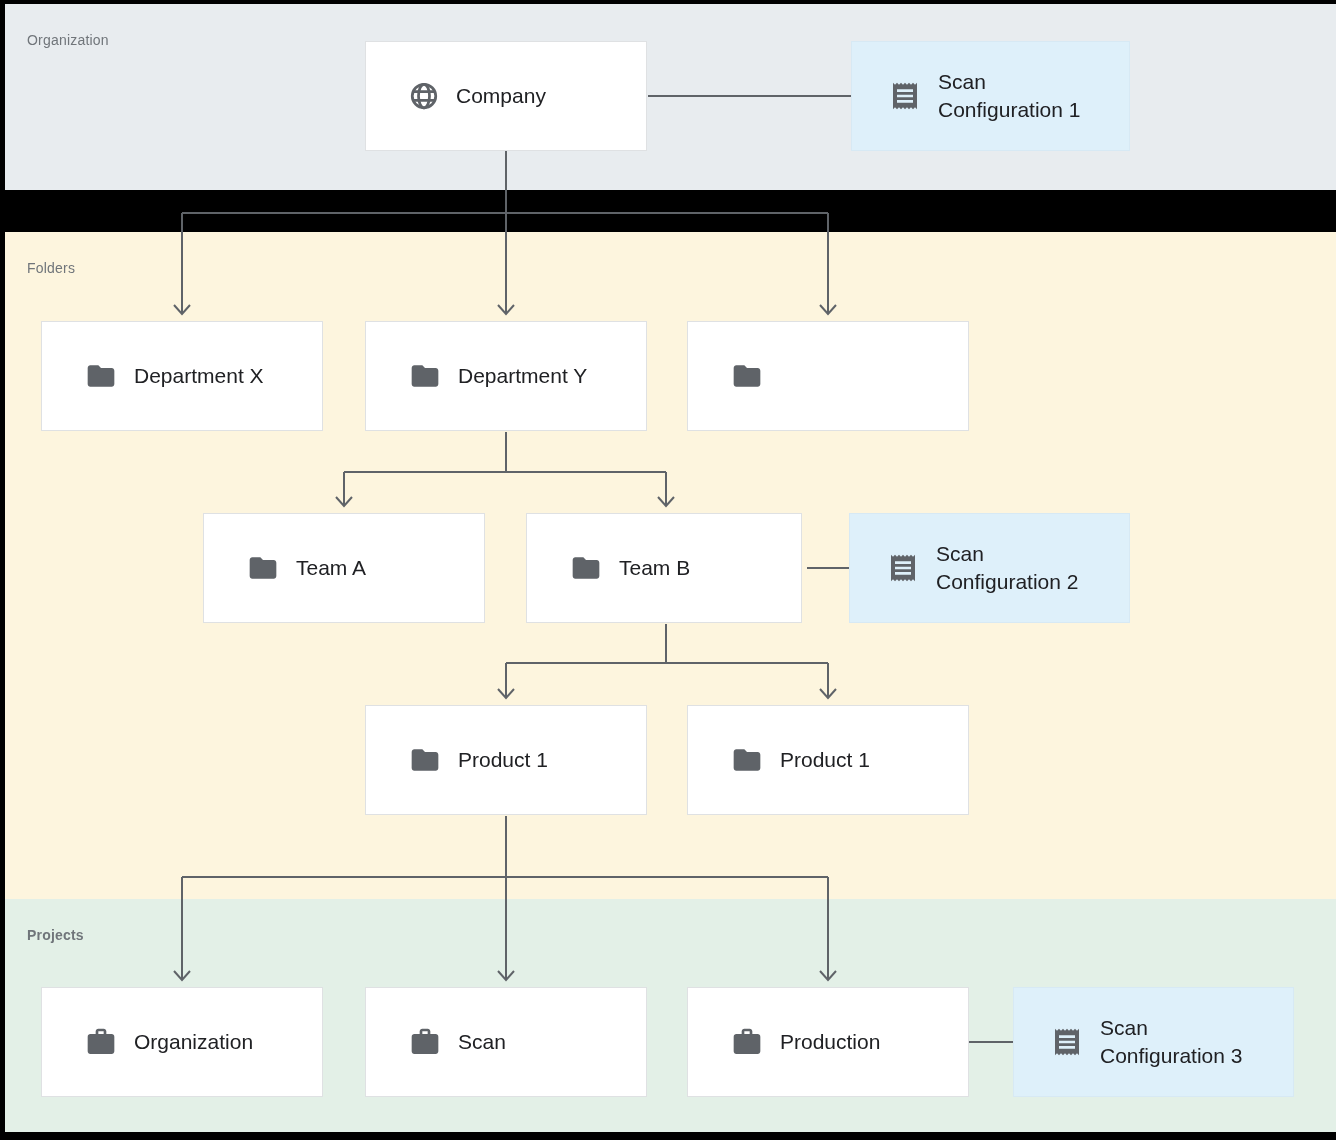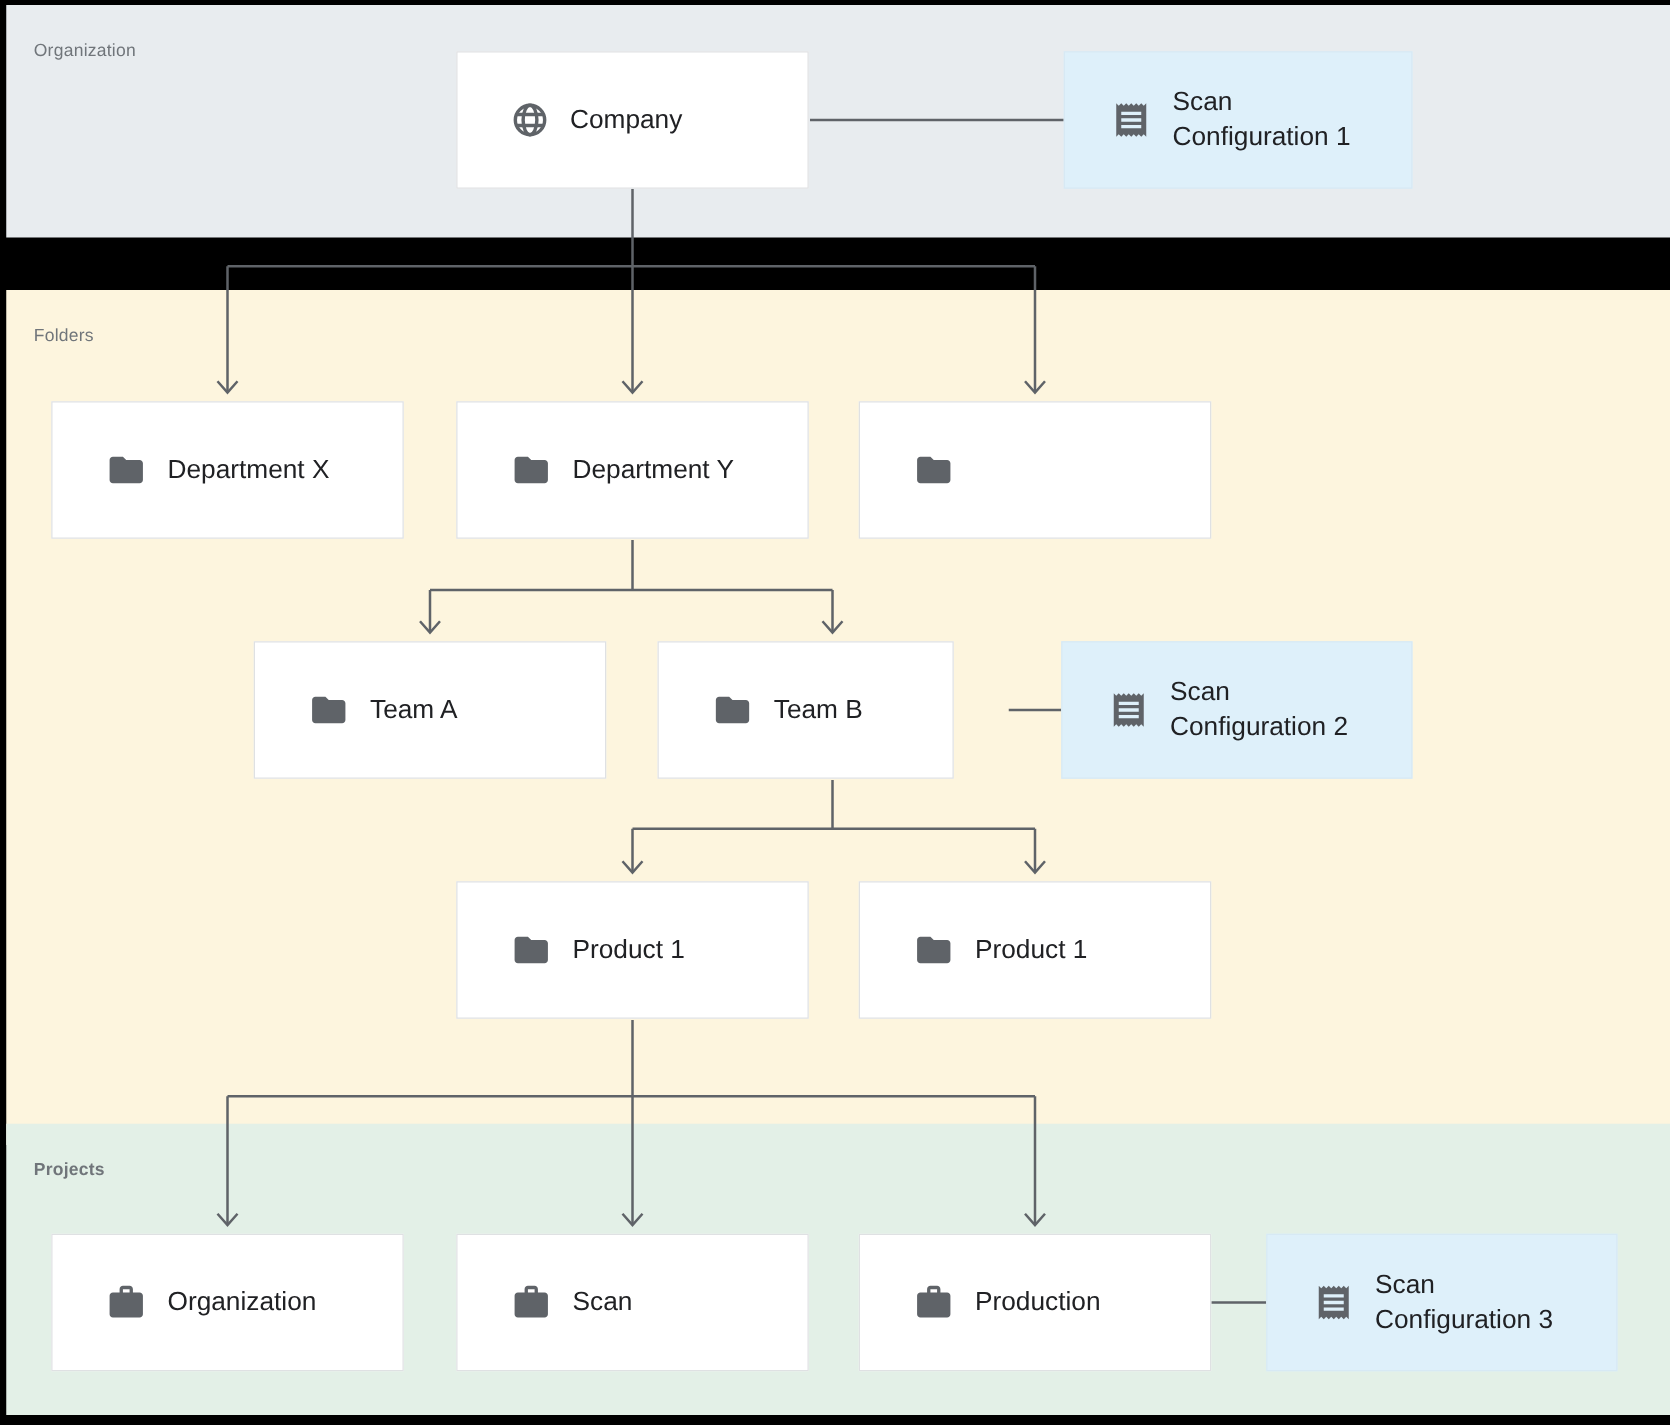--- a/index.html
+++ b/index.html
@@ -127,21 +127,21 @@
 
 <div class="node" style="left:203px;top:513px">
   <span class="icon">
     <svg width="32" height="32" viewBox="0 0 24 24" fill="#5f6368">
       <path d="M10 4H4c-1.1 0-1.99.9-1.99 2L2 18c0 1.1.9 2 2 2h16c1.1 0 2-.9 2-2V8c0-1.1-.9-2-2-2h-8l-2-2z"></path>
     </svg>
   </span>
   <span class="label">Team A</span>
 </div>
 
-<div class="node" style="left:526px;top:513px;width:237px">
+<div class="node" style="left:526px;top:513px;width:276px">
   <span class="icon">
     <svg width="32" height="32" viewBox="0 0 24 24" fill="#5f6368">
       <path d="M10 4H4c-1.1 0-1.99.9-1.99 2L2 18c0 1.1.9 2 2 2h16c1.1 0 2-.9 2-2V8c0-1.1-.9-2-2-2h-8l-2-2z"></path>
     </svg>
   </span>
   <span class="label">Team B</span>
 </div>
 
 <div class="node scan" style="left:849px;top:513px;width:281px">
   <span class="icon">

